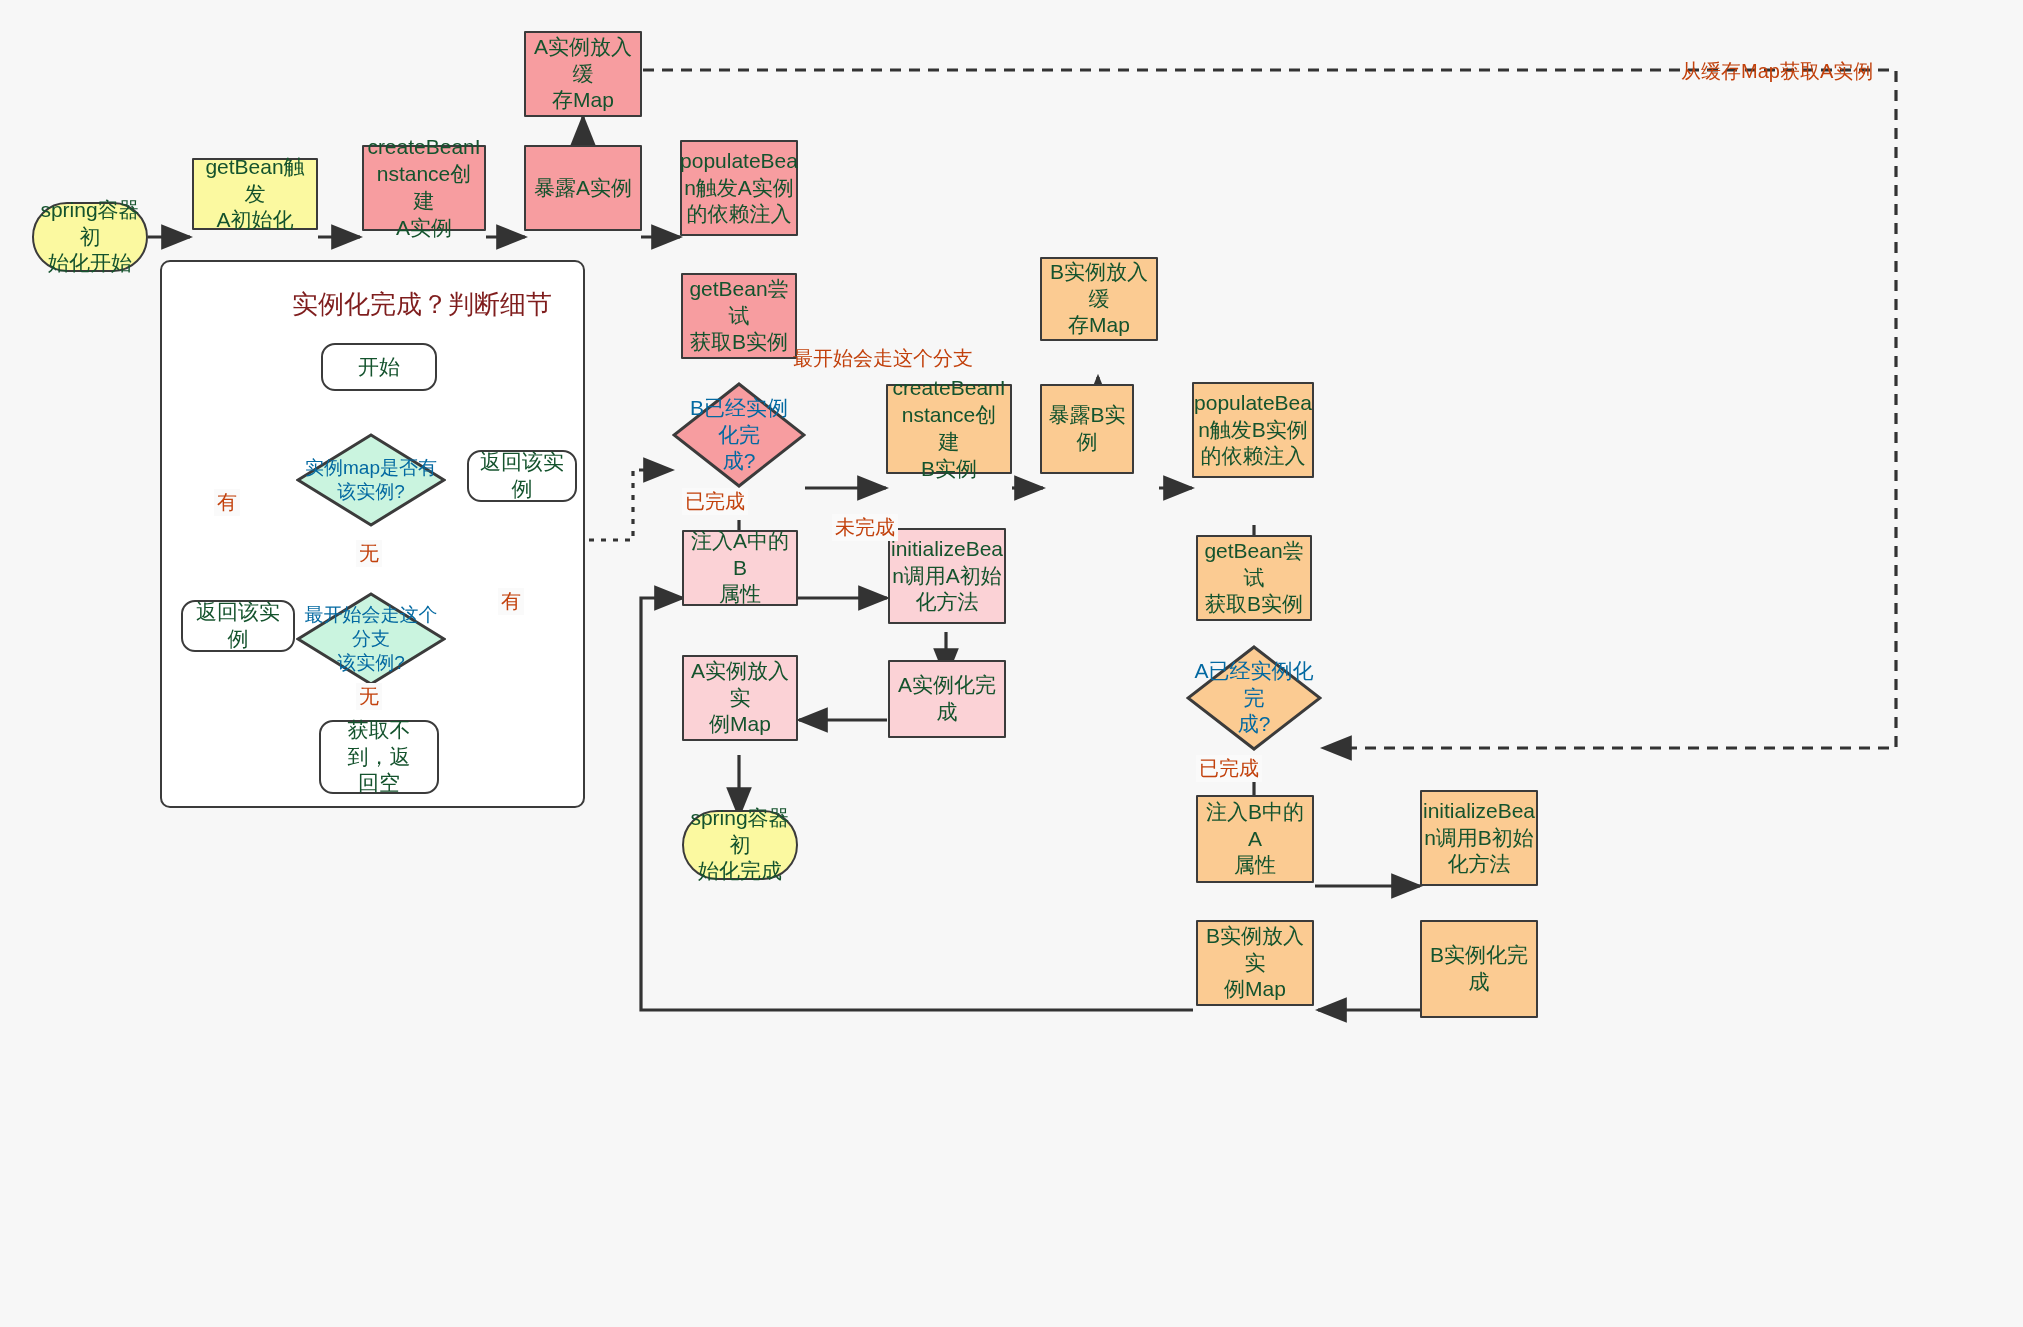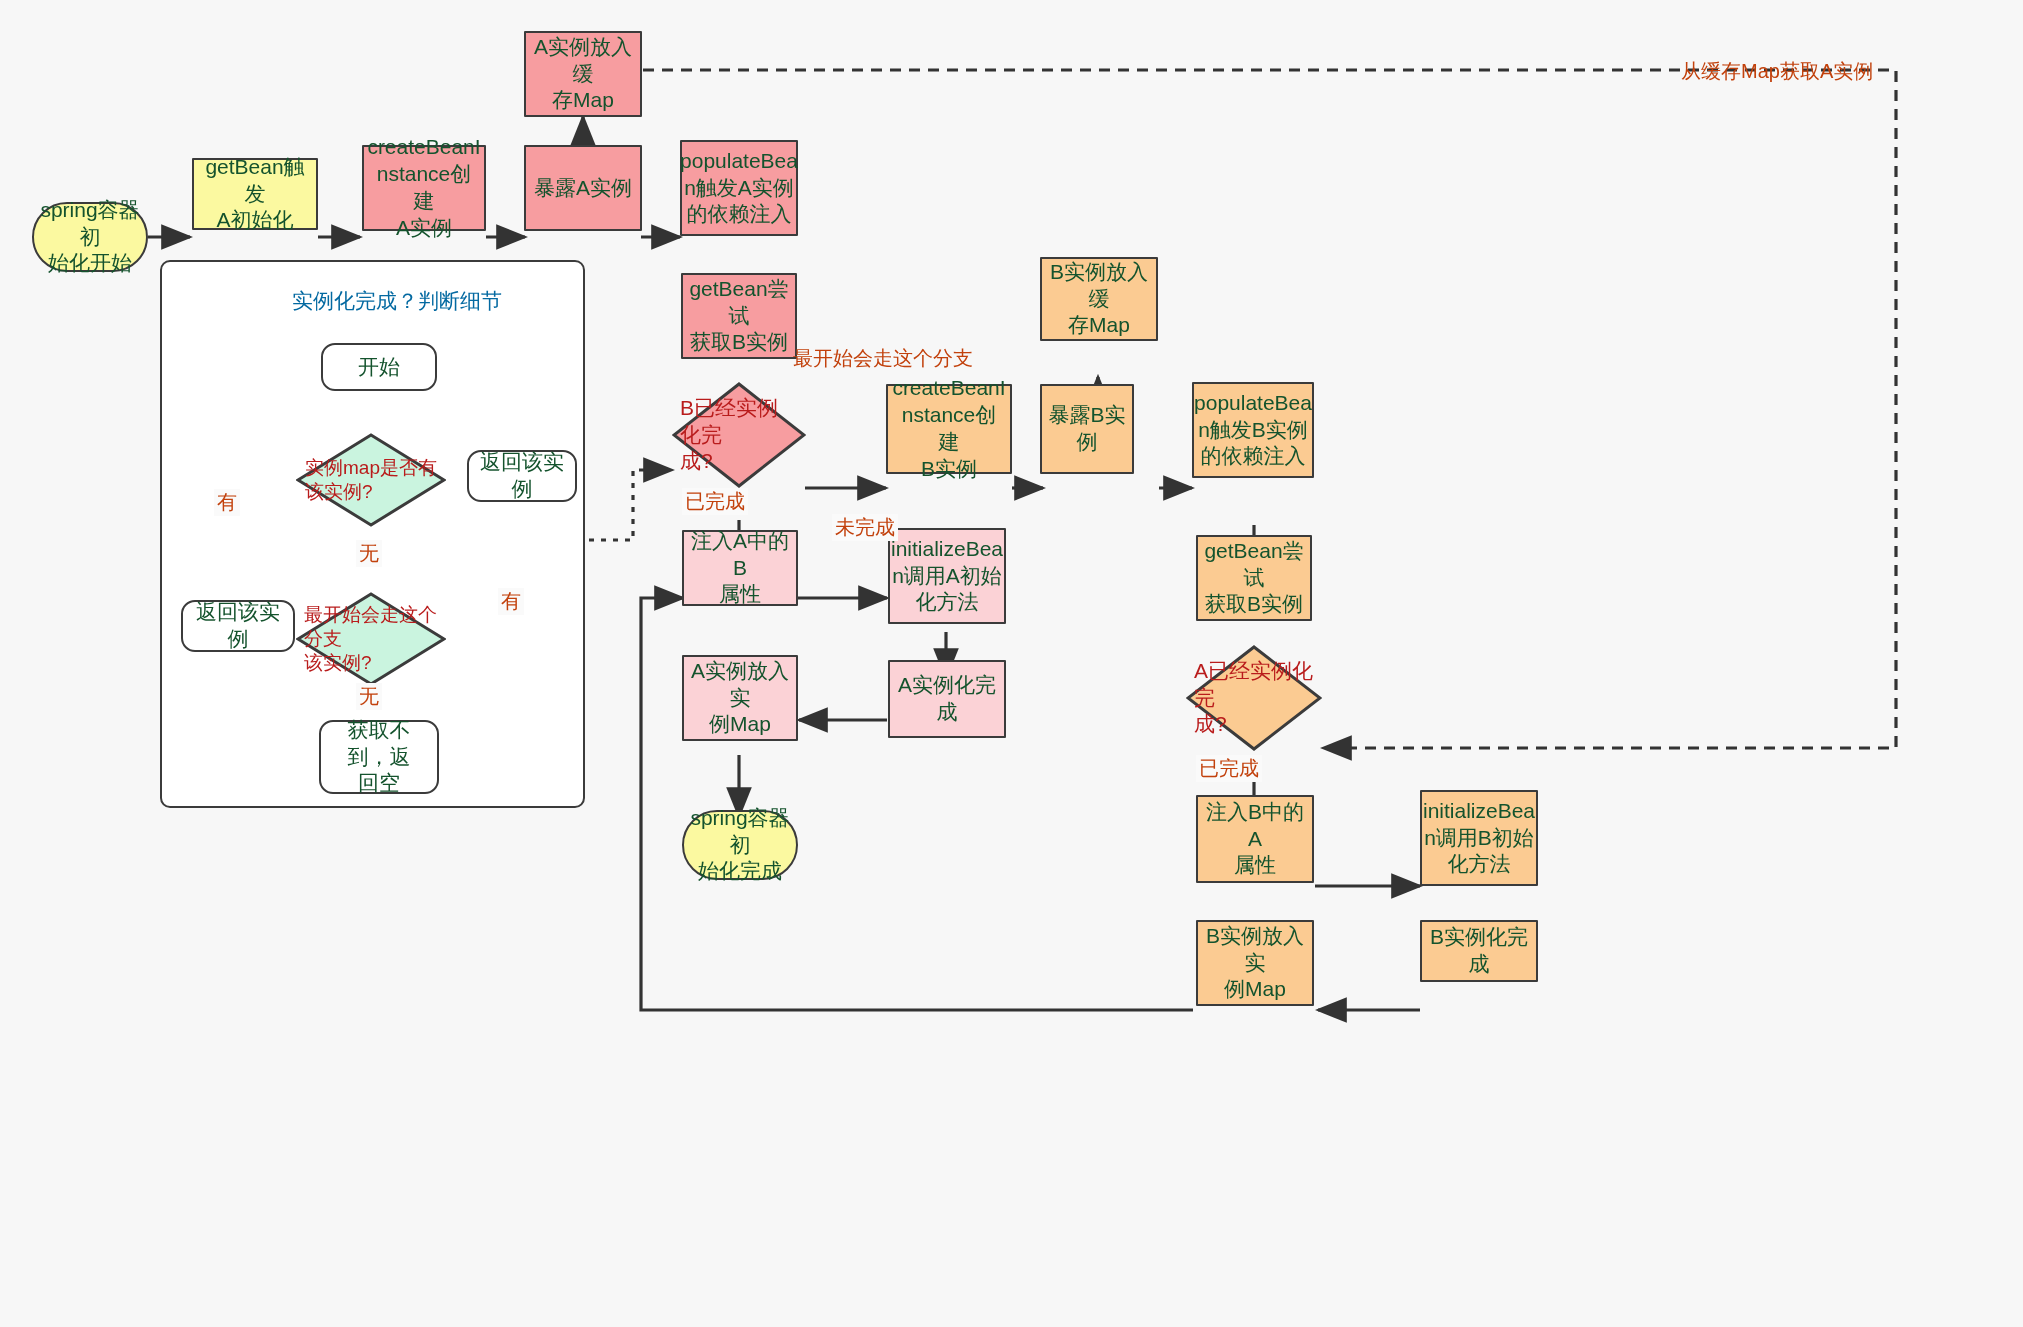--- a/index.html
+++ b/index.html
@@ -61,40 +61,41 @@
     left: 0; top: 0;
     width: 100%; height: 100%;
   }
   .diamond .dlabel {
     position: absolute;
     left: 0; top: 0;
     width: 100%; height: 100%;
     display: flex;
     align-items: center;
     justify-content: center;
+    text-align: center;
     font-size: 21px;
     line-height: 1.28;
-    color: #b91c1c;
+    color: #0369a1;
     white-space: pre-line;
     box-sizing: border-box;
     padding: 0 8px;
   }
 
   .subgraph {
     position: absolute;
     box-sizing: border-box;
     border: 2.5px solid #3b3b3b;
     border-radius: 10px;
     background: #ffffff;
     z-index: 1;
   }
   .subgraph-title {
     position: absolute;
-    font-size: 21px;
-    color: #0369a1;
+    font-size: 26px;
+    color: #7f1d1d;
     z-index: 2;
     white-space: nowrap;
   }
   .edge-label {
     position: absolute;
     font-size: 20px;
     color: #c2410c;
     background: #fafafa;
     padding: 0 3px;
     z-index: 4;
@@ -238,21 +239,21 @@
 成?</div>
   </div>
 
   <div class="node rect fill-orange" style="left:1196px; top:795px; width:118px; height:88px;">注入B中的A
 属性</div>
 
   <div class="node rect fill-orange" style="left:1420px; top:790px; width:118px; height:96px;">initializeBea
 n调用B初始
 化方法</div>
 
-  <div class="node rect fill-orange" style="left:1420px; top:920px; width:118px; height:62px;">B实例化完成</div>
+  <div class="node rect fill-orange" style="left:1420px; top:920px; width:118px; height:98px;">B实例化完成</div>
 
   <div class="node rect fill-orange" style="left:1196px; top:920px; width:118px; height:86px;">B实例放入实
 例Map</div>
 
   <div class="node rect fill-pink" style="left:682px; top:530px; width:116px; height:76px;">注入A中的B
 属性</div>
 
   <div class="node rect fill-pink" style="left:888px; top:528px; width:118px; height:96px;">initializeBea
 n调用A初始
 化方法</div>

